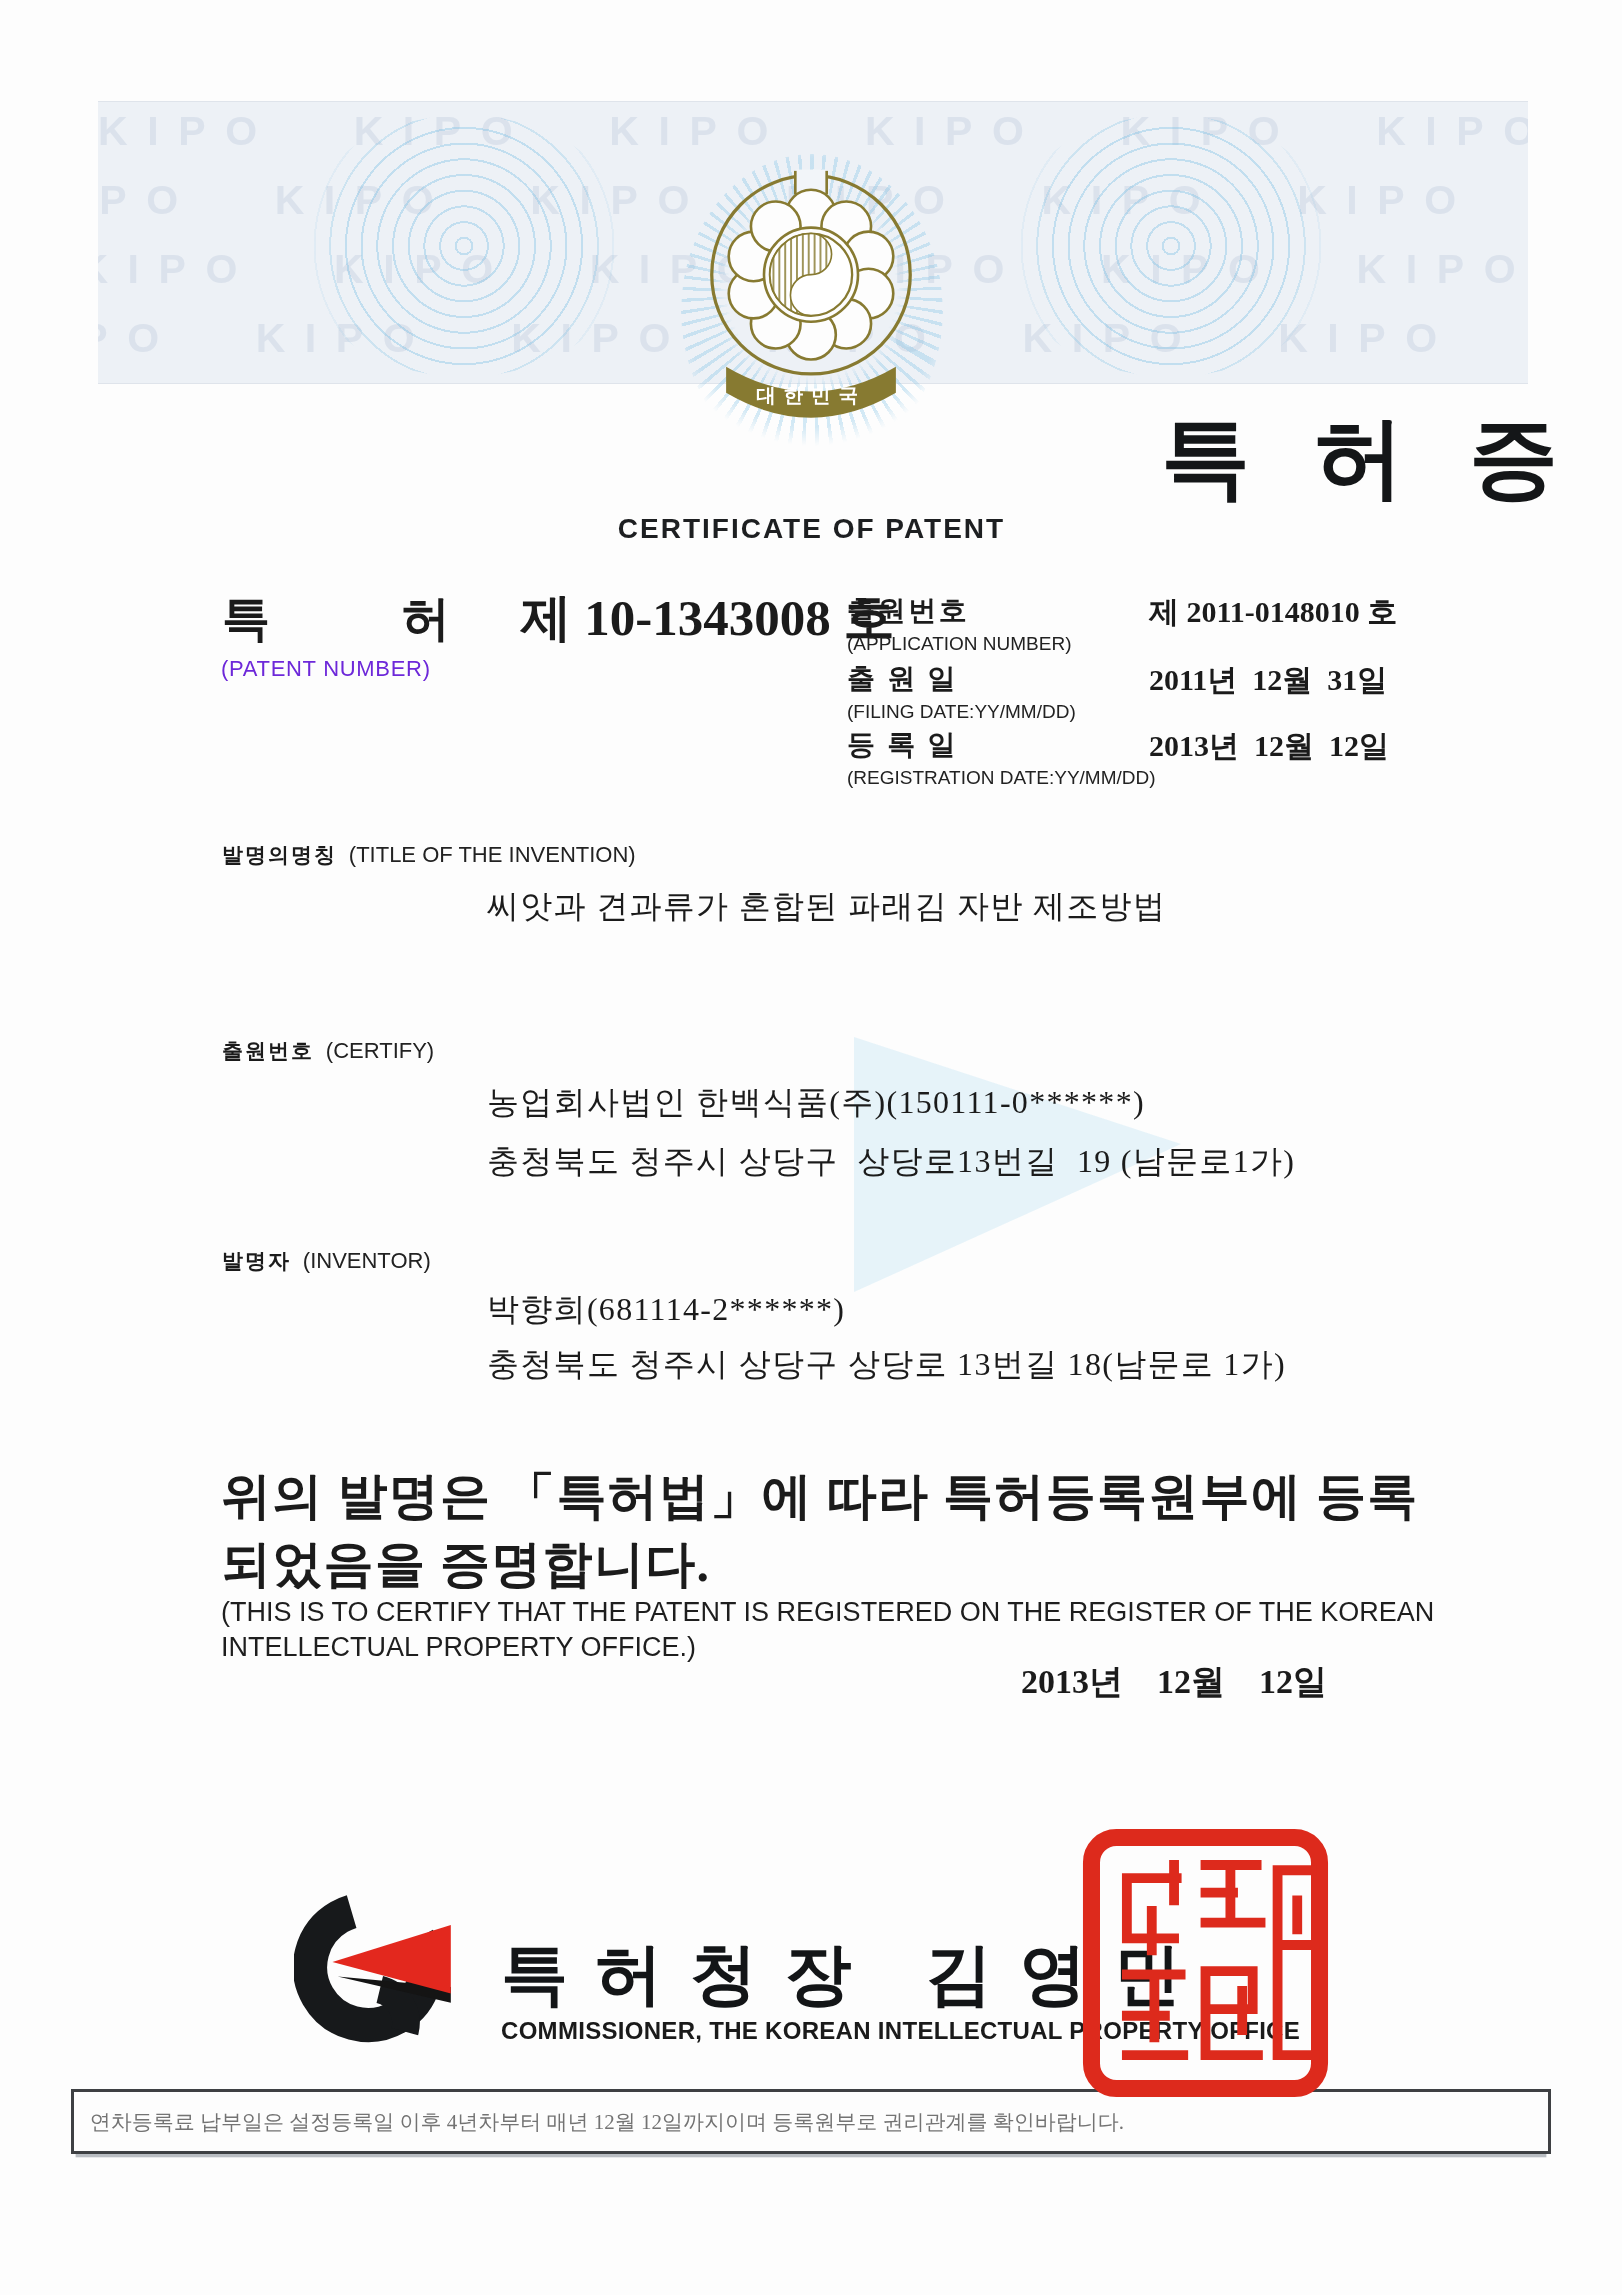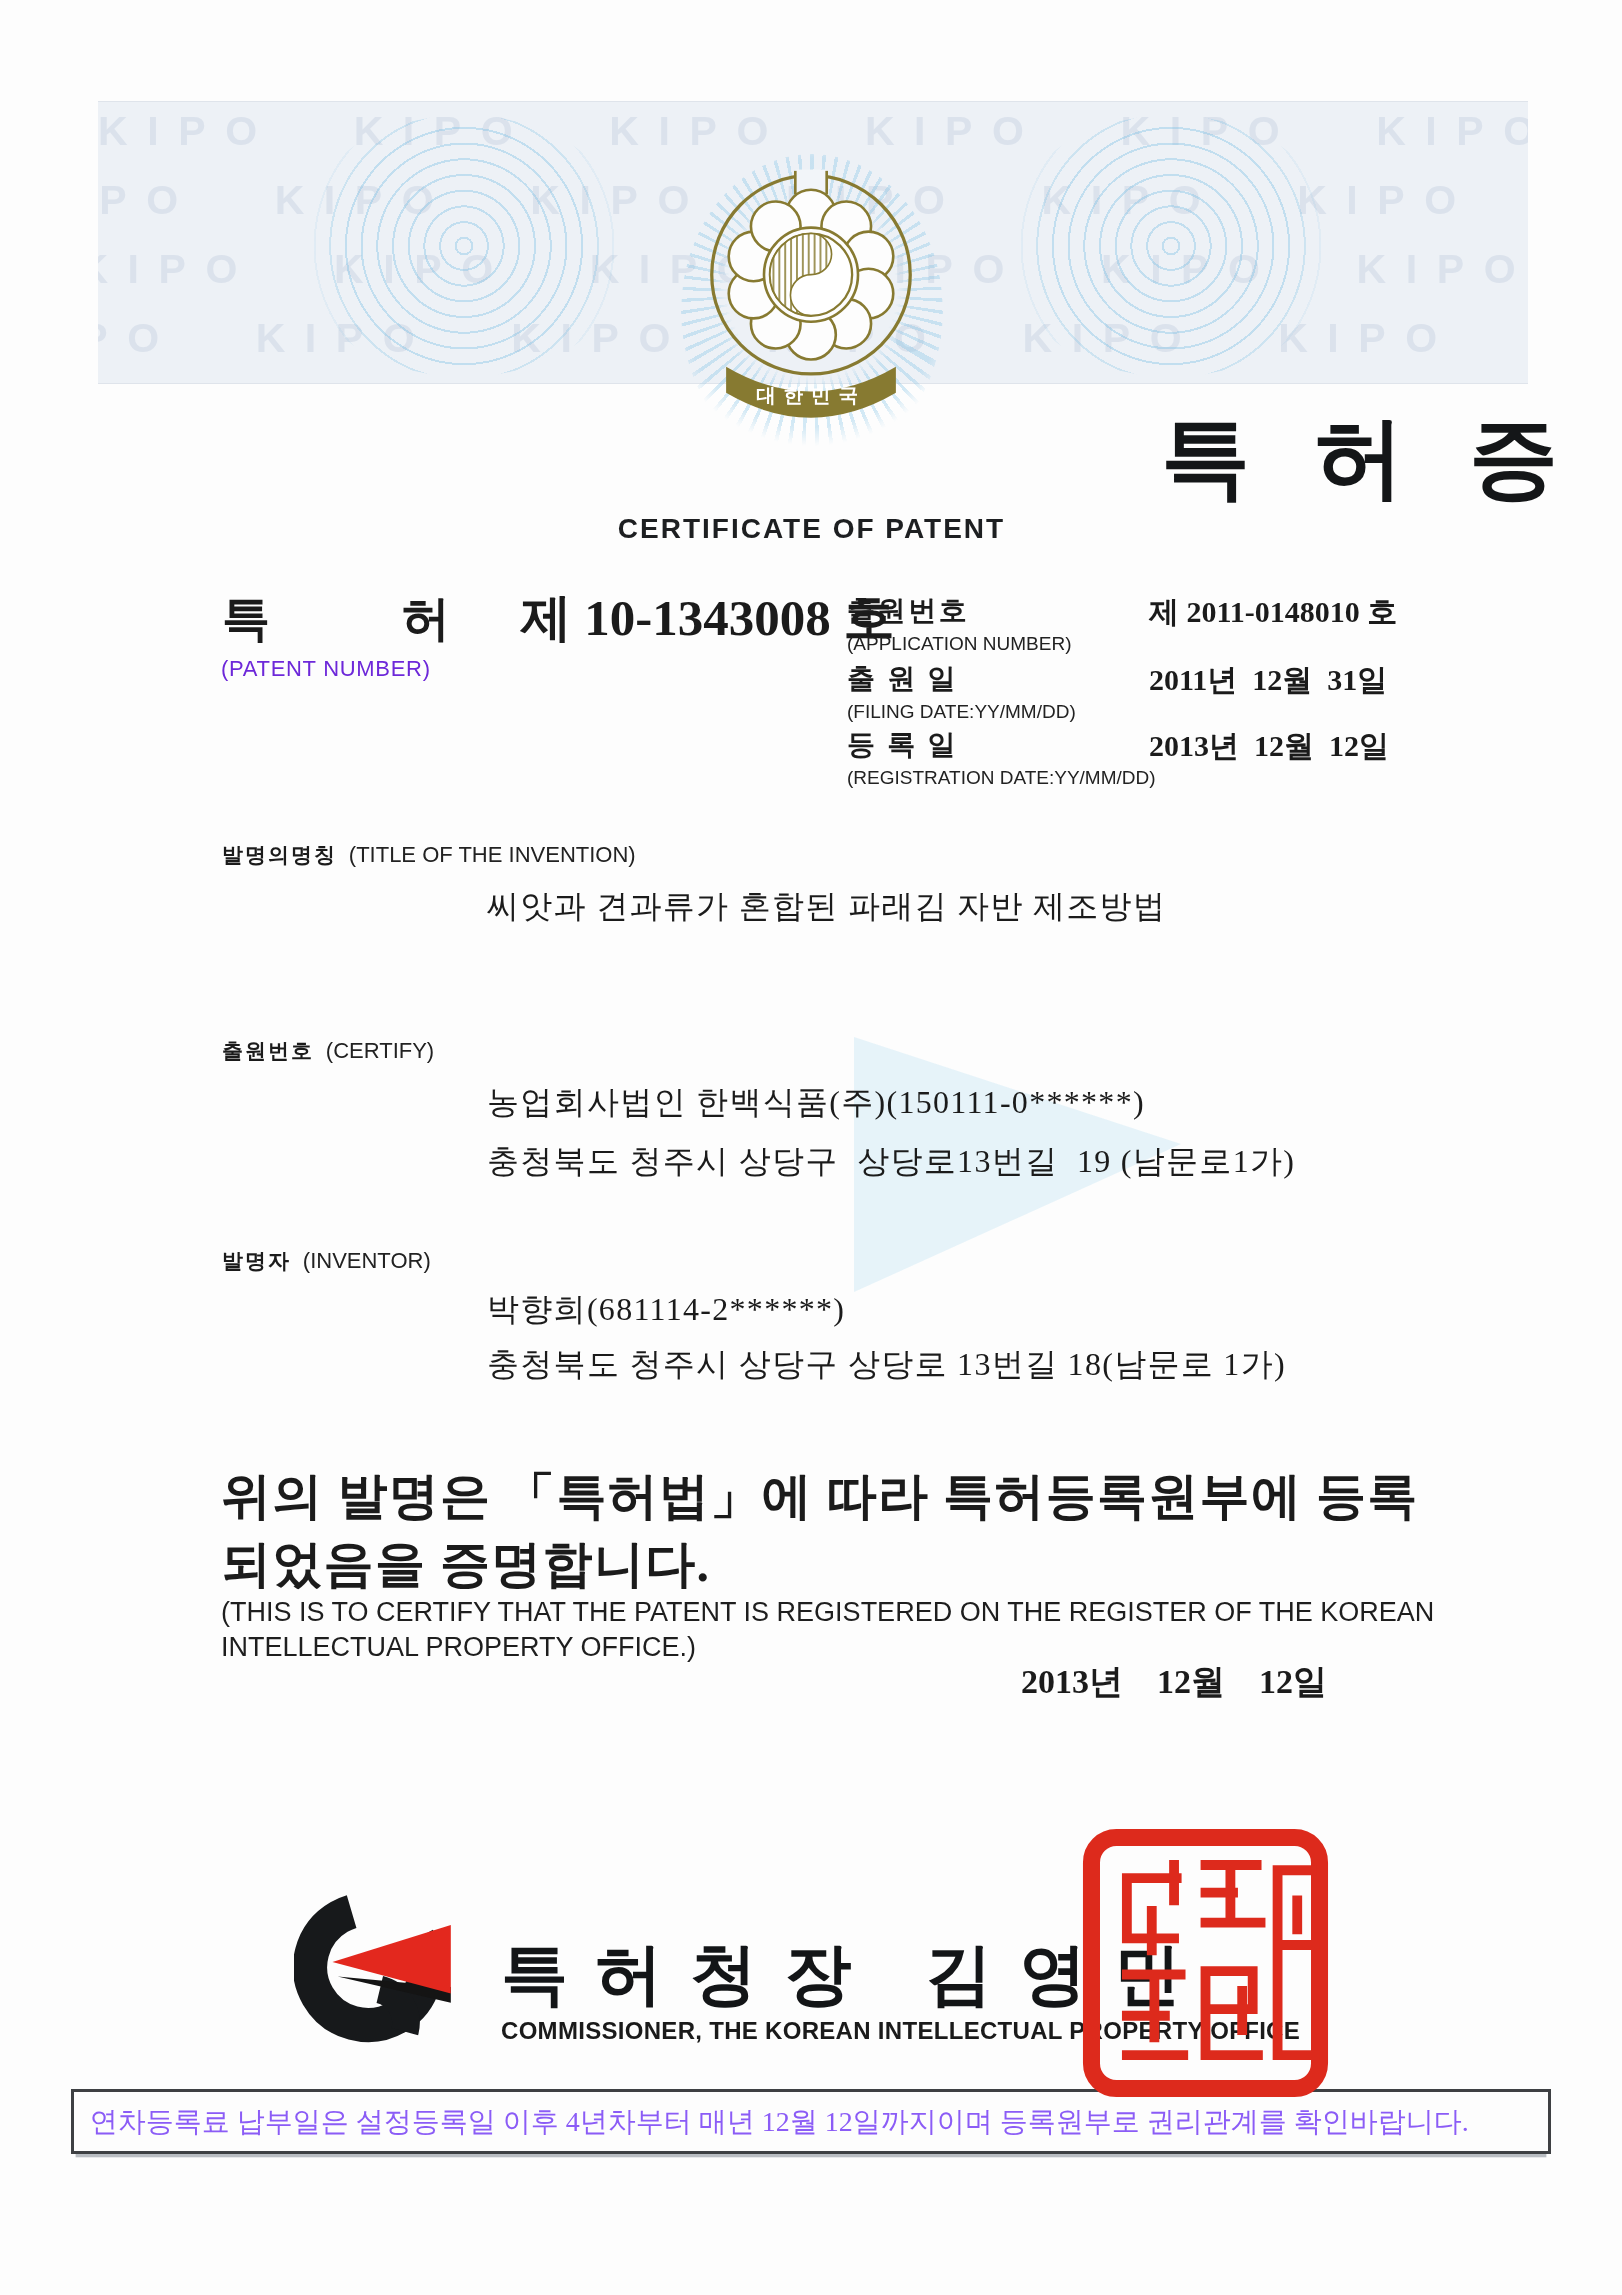--- a/index.html
+++ b/index.html
@@ -78,21 +78,21 @@
   .comm-kr{position:absolute;left:501px;top:1929px;font-family:"Liberation Sans","DejaVu Sans",sans-serif;
            font-size:67px;font-weight:600;letter-spacing:27.5px;white-space:nowrap;color:#131517;z-index:3;}
   .comm-en{position:absolute;left:501px;top:2017px;font-family:"Liberation Sans","DejaVu Sans",sans-serif;
            font-size:24px;font-weight:600;letter-spacing:0.3px;white-space:nowrap;color:#1a1a1a;z-index:3;}
   .seal{position:absolute;left:1081px;top:1826px;width:249px;height:274px;z-index:5;}
 
   
   .footer-box{position:absolute;left:71px;top:2089px;width:1480px;height:65px;box-sizing:border-box;
               border:3.3px solid #3e4043;box-shadow:0 7.9px 0 -4.6px #b9bdc2;
               display:flex;align-items:center;padding-left:15.7px;z-index:3;background:#fdfdfd;}
-  .footer-note{font-size:28px;letter-spacing:0;white-space:nowrap;color:#8b5cf6;}
+  .footer-note{font-size:21px;letter-spacing:0;white-space:nowrap;color:#737373;}
 </style>
 </head>
 <body>
 
 <div class="page">
 
   <div class="band">
     <div class="wm-rows">
         <div class="wm-row">KIPO   KIPO   KIPO   KIPO   KIPO   KIPO   KIPO   KIPO   KIPO</div>
         <div class="wm-row">KIPO   KIPO   KIPO   KIPO   KIPO   KIPO   KIPO   KIPO   KIPO</div>

